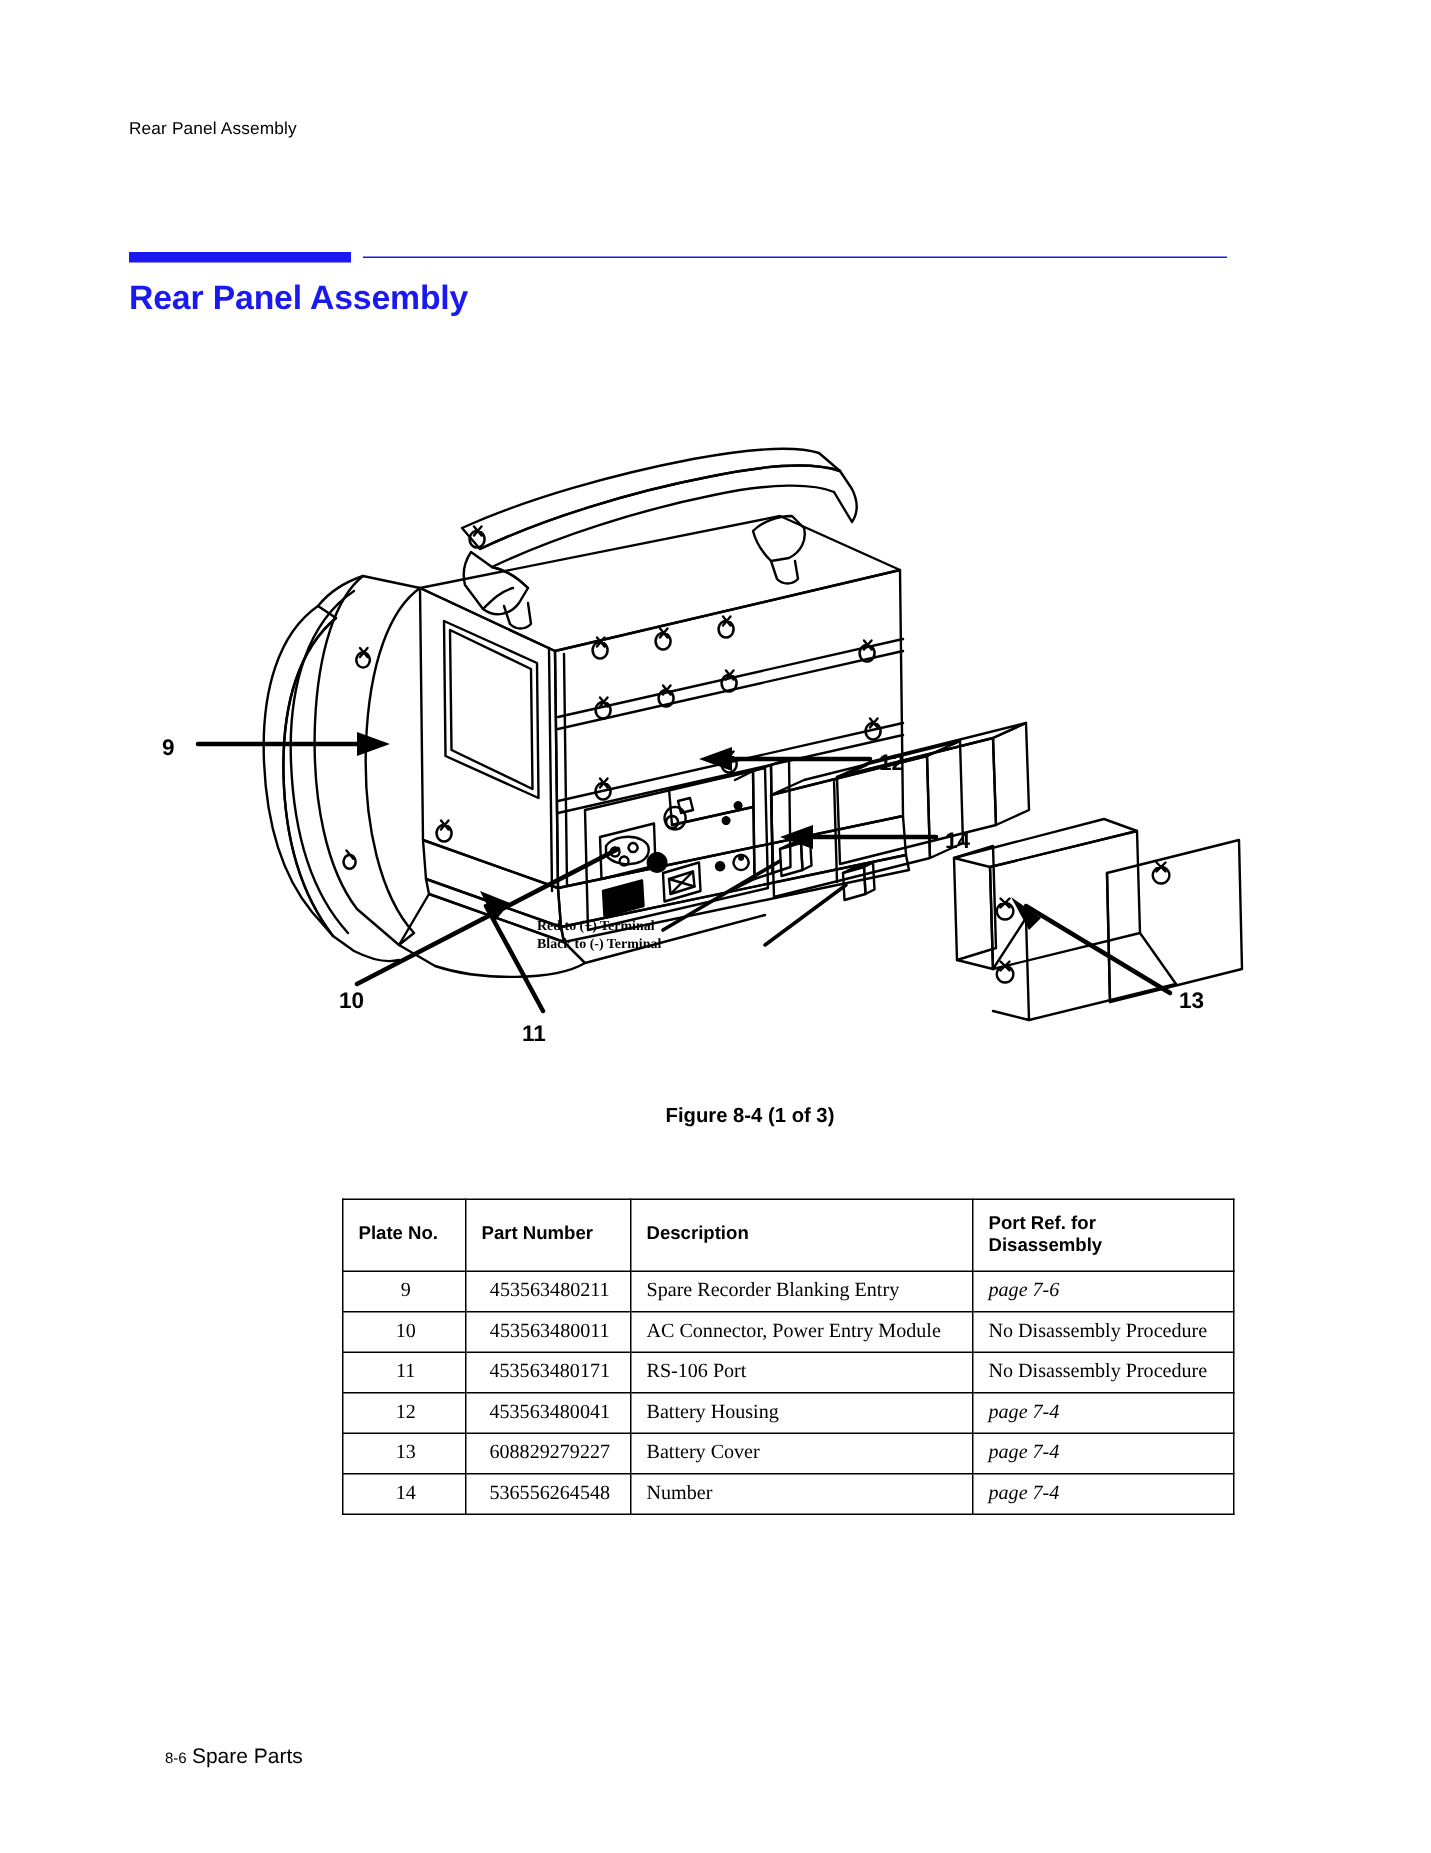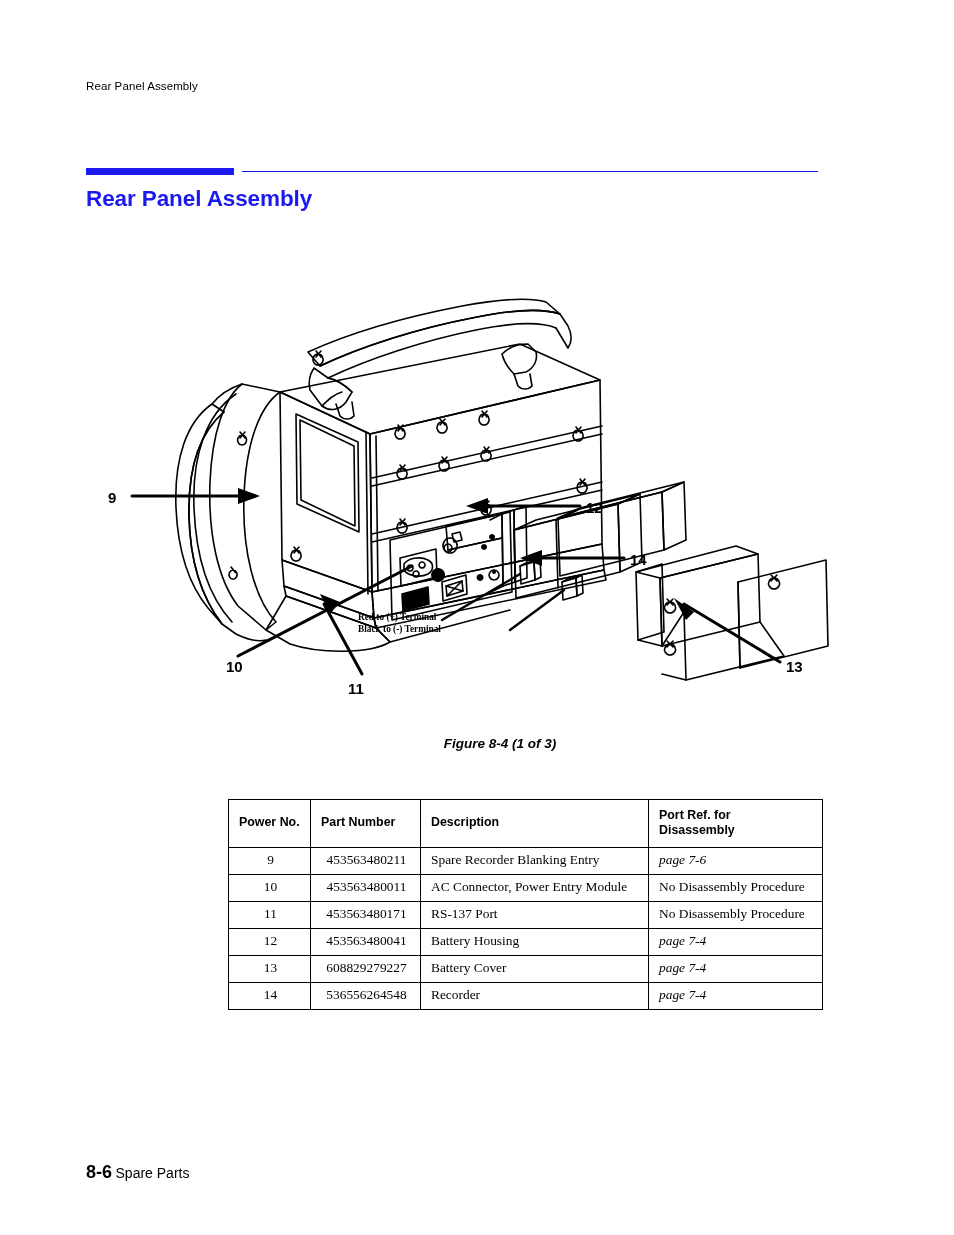--- a/index.html
+++ b/index.html
@@ -75,21 +75,21 @@
   }
   .figure-caption {
     position: absolute;
     left: 0;
     top: 736px;
     width: 954px;
     text-align: center;
     font-size: 13.5px;
     font-weight: bold;
   }
-  .cap-inner { display: inline-block; margin-left: 46px; font-style: italic; }
+  .cap-inner { display: inline-block; margin-left: 46px; }
 
   
   .parts-table {
     position: absolute;
     left: 228px;
     top: 799px;
     width: 594px;
     border-collapse: collapse;
     table-layout: fixed;
   }
@@ -125,22 +125,23 @@
   .ital { font-style: italic; margin-left: 12px; }
 
   
   .page-footer {
     position: absolute;
     left: 86px;
     top: 1162px;
     font-size: 12.6px;
   }
   .page-footer .folio {
-    font-weight: bold;
-    font-size: 18px;
+    font-weight: normal;
+    font-size: 10px;
+    margin-left: 24px;
   }
   .page-footer .foot-label {
     font-size: 14px;
   }
 
   
   .callout-num {
     font-family: "Liberation Sans", sans-serif;
     font-size: 15px;
     font-weight: bold;
@@ -349,21 +350,21 @@
 
 <table class="parts-table">
   <colgroup>
     <col class="col-item">
     <col class="col-part">
     <col class="col-desc">
     <col class="col-page">
   </colgroup>
   <thead>
     <tr>
-      <th>Power No.</th>
+      <th>Plate No.</th>
       <th>Part Number</th>
       <th>Description</th>
       <th>
         <span>Port Ref. for</span><br>
         <span>Disassembly</span>
       </th>
     </tr>
   </thead>
   <tbody>
     <tr>
@@ -374,39 +375,39 @@
     </tr>
     <tr>
       <td class="cell-item">10</td>
       <td class="cell-part">453563480011</td>
       <td>AC Connector, Power Entry Module</td>
       <td>No Disassembly Procedure</td>
     </tr>
     <tr>
       <td class="cell-item">11</td>
       <td class="cell-part">453563480171</td>
-      <td>RS-137 Port</td>
+      <td>RS-106 Port</td>
       <td>No Disassembly Procedure</td>
     </tr>
     <tr>
       <td class="cell-item">12</td>
       <td class="cell-part">453563480041</td>
       <td>Battery Housing</td>
       <td class="ital">page 7-4</td>
     </tr>
     <tr>
       <td class="cell-item">13</td>
       <td class="cell-part">608829279227</td>
       <td>Battery Cover</td>
       <td class="ital">page 7-4</td>
     </tr>
     <tr>
       <td class="cell-item">14</td>
       <td class="cell-part">536556264548</td>
-      <td>Recorder</td>
+      <td>Number</td>
       <td class="ital">page 7-4</td>
     </tr>
   </tbody>
 </table>
 
 <div class="page-footer">
   <span class="folio">8-6</span><span> </span><span class="foot-label">Spare Parts</span>
 </div>
 
 </body></html>

